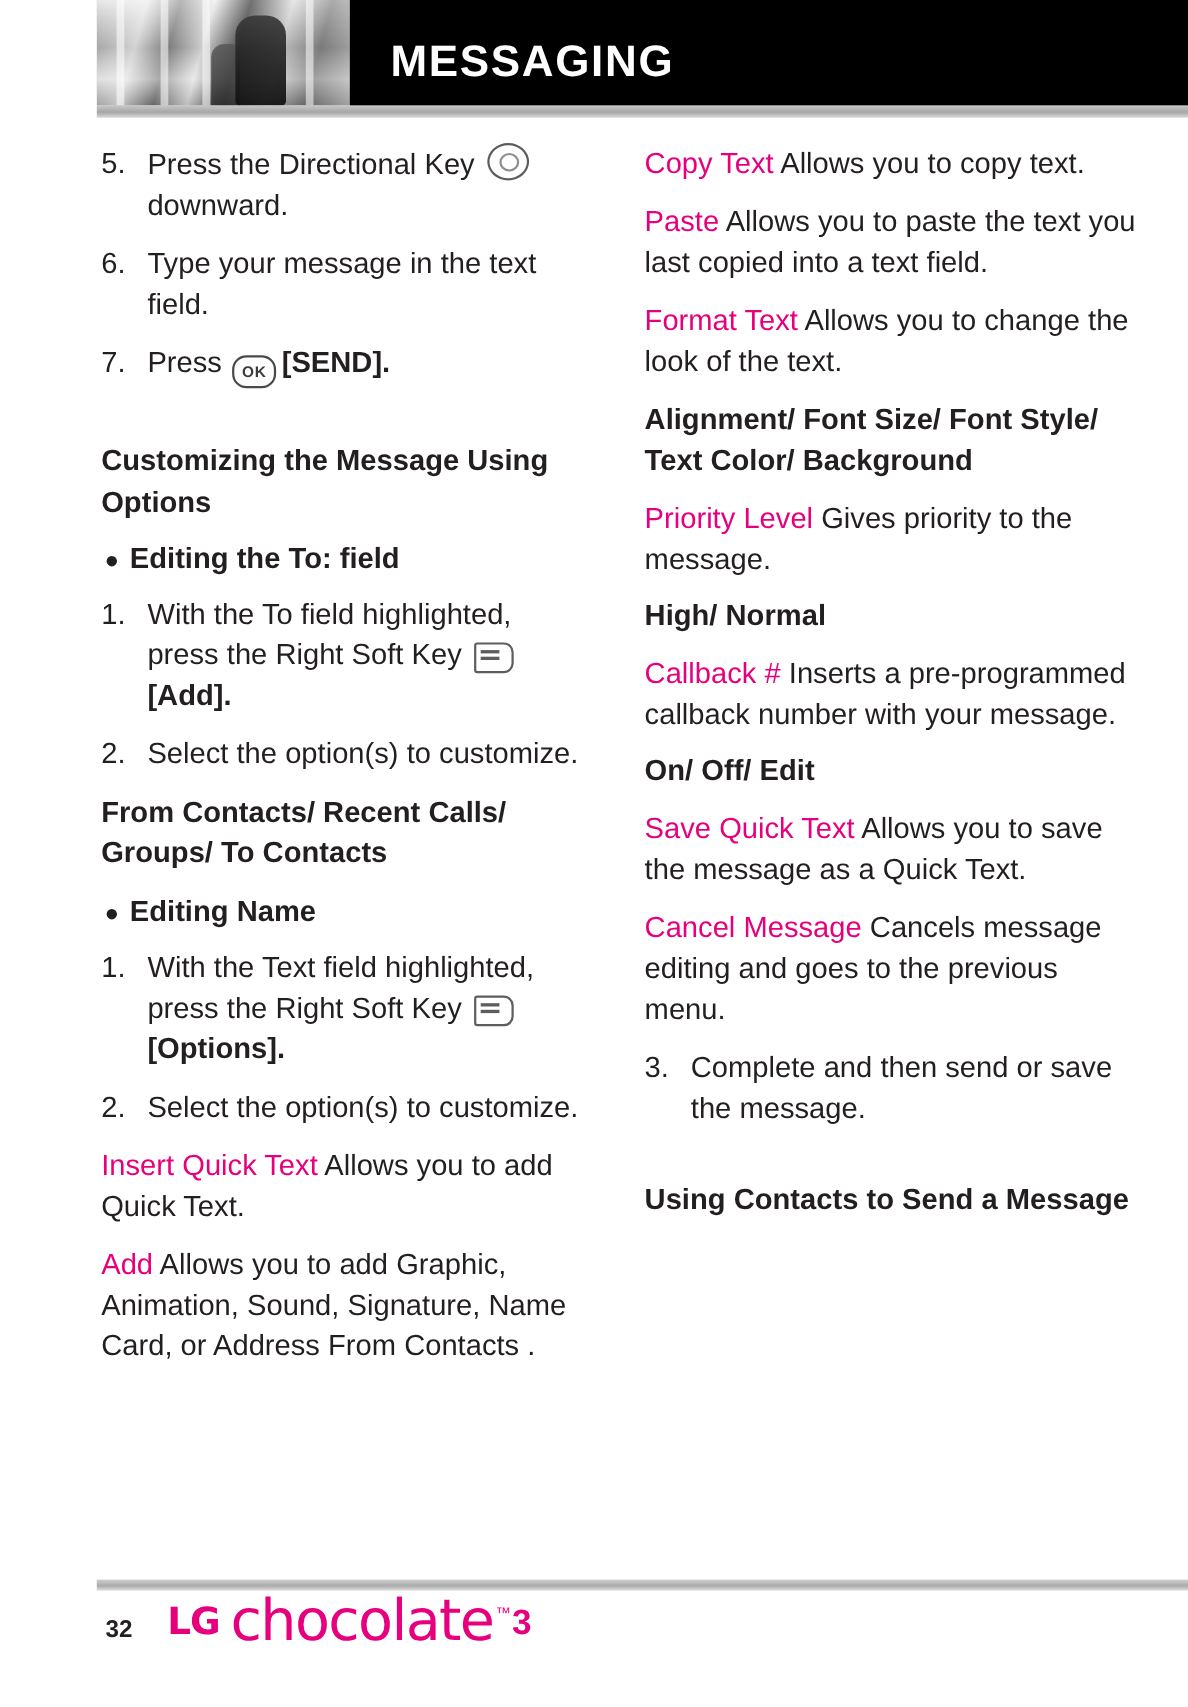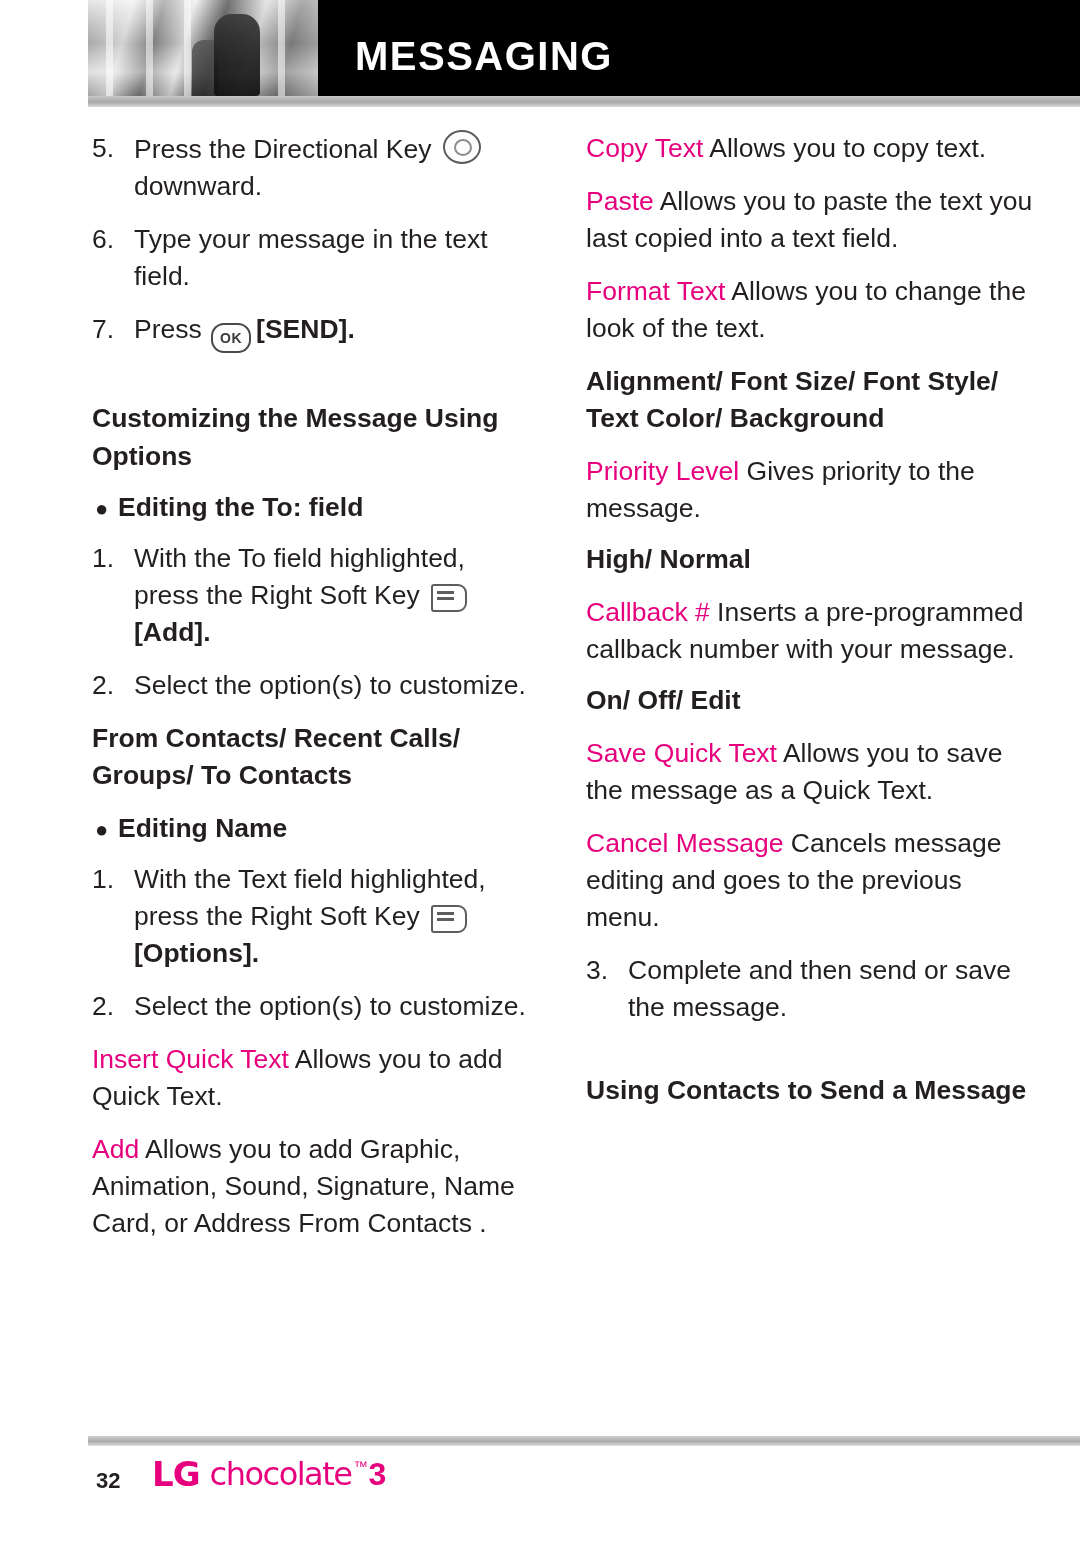--- a/index.html
+++ b/index.html
@@ -237,21 +237,21 @@
     align-items: center;
   }
   .logo-lg {
     font-size: 34px;
     font-weight: bold;
     color: #e6007e;
     letter-spacing: -1px;
     font-family: "DejaVu Sans", sans-serif;
   }
   .logo-choc {
-    font-size: 32px;
+    font-size: 52px;
     color: #e6007e;
     margin-left: 10px;
     letter-spacing: -1.5px;
     font-family: "DejaVu Sans", sans-serif;
   }
   .logo-tm {
     font-size: 14px;
     color: #e6007e;
     margin-left: 2px;
     margin-bottom: 16px;

